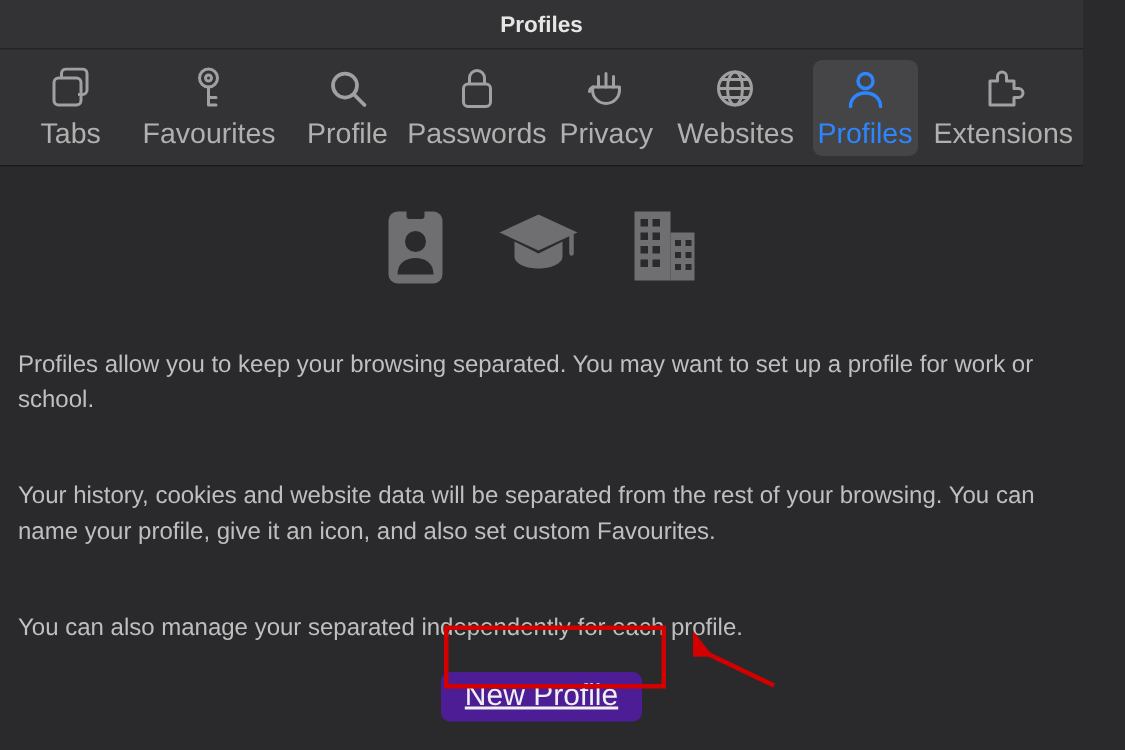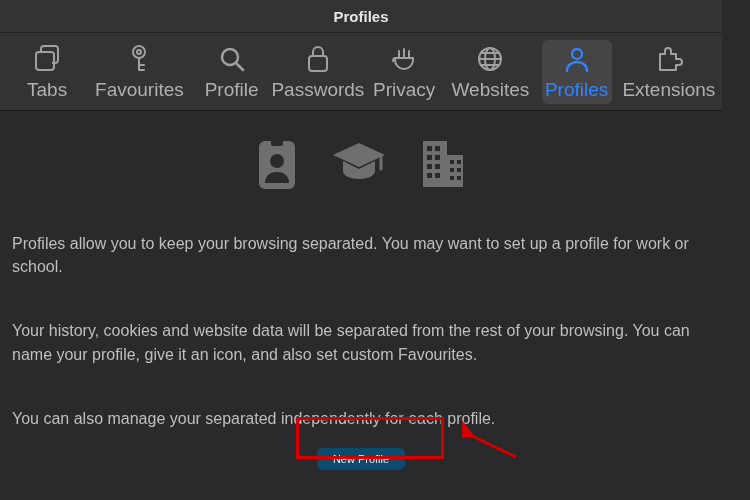--- a/index.html
+++ b/index.html
@@ -94,27 +94,28 @@
     margin-bottom: 18px;
     margin-top: 41px;
   }
   .btn-row {
     display: flex;
     justify-content: center;
     margin-top: 10px;
     position: relative;
   }
   .new-btn {
-    background: #0c4a6e;
+    background: #4c1d95;
     color: #f0f0f0;
     border: none;
     border-radius: 6px;
-    font-size: 11px;
+    font-size: 20px;
     padding: 5px 16px;
     cursor: pointer;
+    text-decoration: underline;
   }
   
   .annot {
     position: absolute;
     left: 0;
     top: 0;
     width: 100%;
     height: 100%;
     pointer-events: none;
   }

